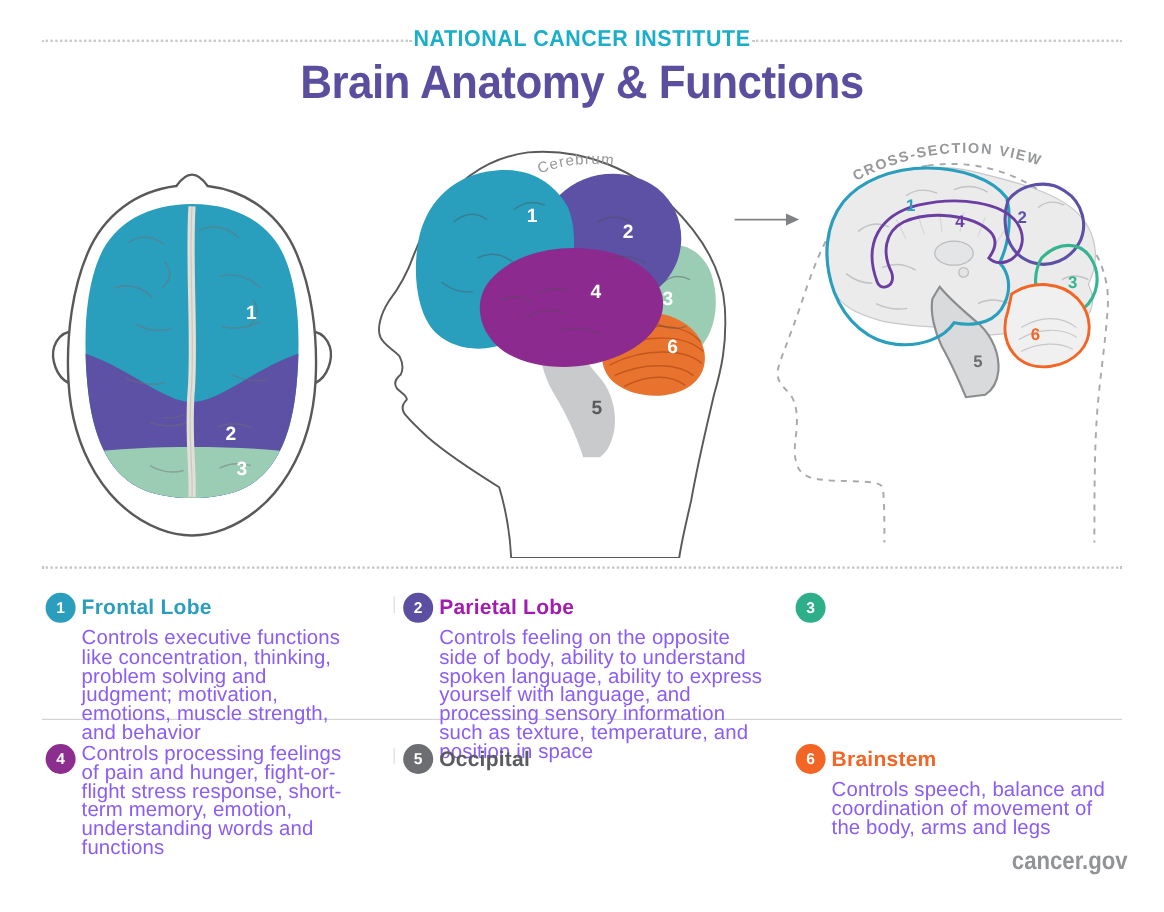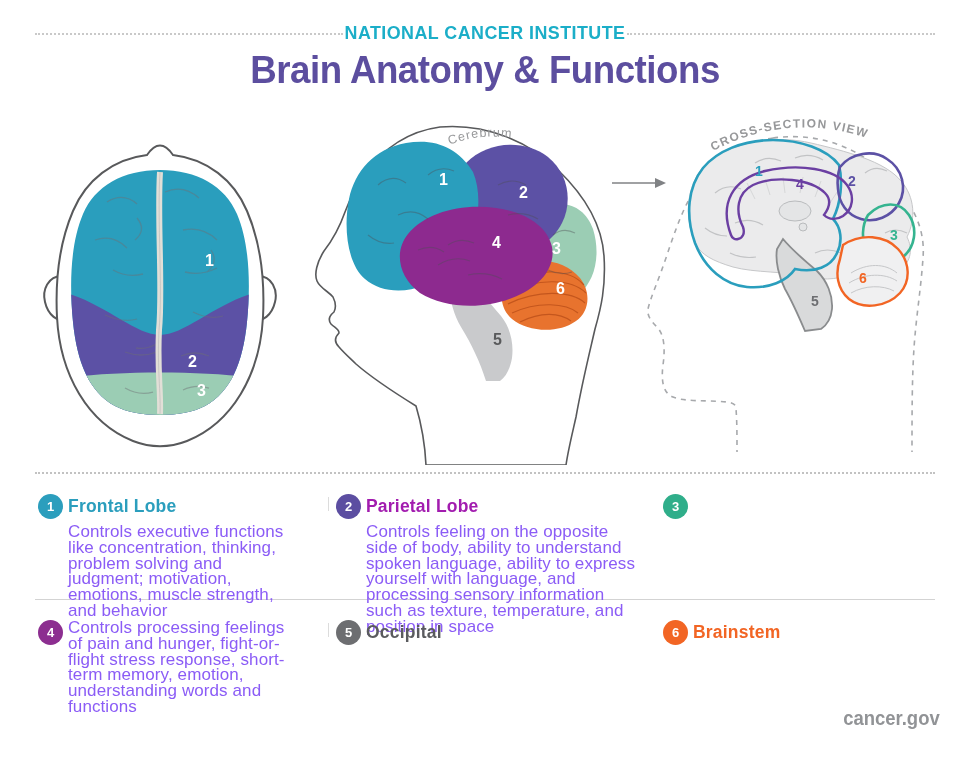--- a/index.html
+++ b/index.html
@@ -223,18 +223,19 @@
   <div class="legend-item" style="left:336px;top:620px;width:302px;">
     <div class="badge" style="background-color: rgb(109, 110, 113);">5</div>
     <div class="legend-text">
       <h3 style="color: rgb(90, 91, 94);">Occipital</h3>
     </div>
   </div>
   <div class="legend-item" style="left:663px;top:620px;width:272px;">
     <div class="badge" style="background-color: rgb(242, 101, 36);">6</div>
     <div class="legend-text">
       <h3 style="color: rgb(242, 101, 36);">Brainstem</h3>
+      <p>Controls speech, balance and coordination of movement of the body, arms and legs</p>
     </div>
   </div>
 
   <div class="abs sitemark">cancer.gov</div>
 
 </div>
 
 </body></html>

